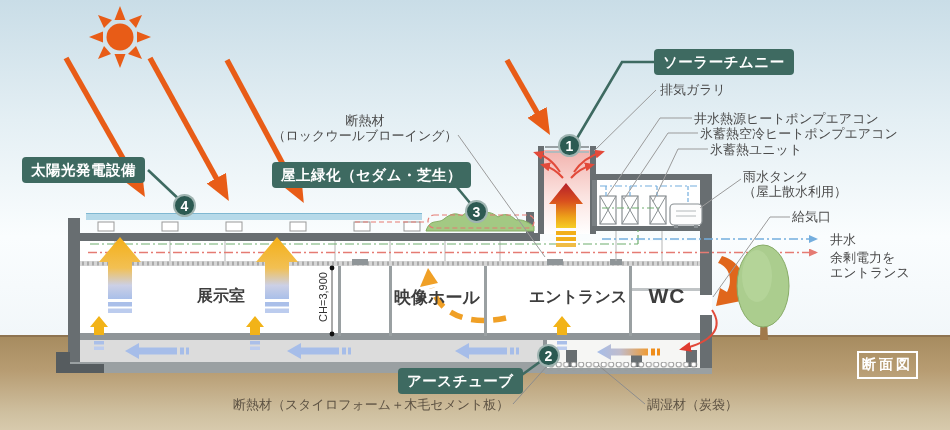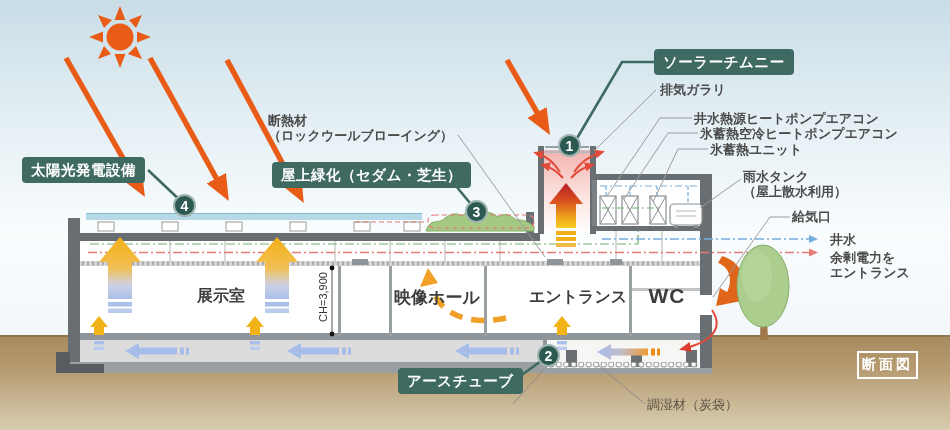--- a/index.html
+++ b/index.html
@@ -13,21 +13,21 @@
     background:linear-gradient(180deg,#a78c60 0%,#b79c72 35%,#cfc0a0 80%,#d8cbae 100%);
     border-top:2px solid #8e7451;
   }
   svg{position:absolute;left:0;top:0;}
   .label-box{
     position:absolute;background:#3e6a61;color:#fff;font-weight:bold;
     font-size:14.5px;line-height:1;padding:6px 9px 5px;border-radius:4px;
     white-space:nowrap;letter-spacing:.5px;
   }
   .plain-label{
-    position:absolute;color:#4b4b4b;font-size:13px;line-height:1.18;white-space:nowrap;font-weight:bold;
+    position:absolute;color:#4b4b4b;font-size:13px;line-height:1.18;white-space:nowrap;
   }
   .ground-label{
     position:absolute;color:#5d5243;font-size:13px;line-height:1.15;white-space:nowrap;
   }
   .marker{
     position:absolute;width:23px;height:23px;border-radius:50%;
     background:#2c5a52;border:2px solid rgba(255,255,255,.55);
     color:#fff;font-size:14px;font-weight:bold;
     display:flex;align-items:center;justify-content:center;box-sizing:border-box;
   }
@@ -336,39 +336,40 @@
   <div class="label-box" style="left:272px;top:162px">屋上緑化（セダム・芝生）</div>
   <div class="label-box" style="left:22px;top:157px">太陽光発電設備</div>
   <div class="label-box" style="left:398px;top:368px">アースチューブ</div>
   <div class="label-box" style="left:654px;top:49px">ソーラーチムニー</div>
 
   <div class="marker" style="left:558px;top:134px">1</div>
   <div class="marker" style="left:537px;top:344px">2</div>
   <div class="marker" style="left:465px;top:200px">3</div>
   <div class="marker" style="left:173px;top:194px">4</div>
 
-  <div class="plain-label" style="left:268px;top:113px;width:194px;">
+  <div class="plain-label" style="left:268px;top:113px;width:194px;text-align:center">
     <div>断熱材</div>
     <div>（ロックウールブローイング）</div>
   </div>
   <div class="plain-label" style="left:660px;top:82px">排気ガラリ</div>
   <div class="plain-label" style="left:694px;top:111px">井水熱源ヒートポンプエアコン</div>
   <div class="plain-label" style="left:700px;top:126px">氷蓄熱空冷ヒートポンプエアコン</div>
   <div class="plain-label" style="left:710px;top:142px">氷蓄熱ユニット</div>
   <div class="plain-label" style="left:743px;top:169px">
     <div>雨水タンク</div>
     <div>（屋上散水利用）</div>
   </div>
   <div class="plain-label" style="left:792px;top:209px">給気口</div>
   <div class="plain-label" style="left:830px;top:232px">井水</div>
   <div class="plain-label" style="left:830px;top:250px">
     <div>余剰電力を</div>
     <div>エントランス</div>
   </div>
 
+  <div class="ground-label" style="left:233px;top:398px">断熱材（スタイロフォーム＋木毛セメント板）</div>
   <div class="ground-label" style="left:647px;top:398px">調湿材（炭袋）</div>
 
   <div class="room-label" style="left:221px;top:296px;font-size:16px">展示室</div>
   <div class="room-label" style="left:437px;top:297px;font-size:17px">映像ホール</div>
   <div class="room-label" style="left:578px;top:297px;font-size:16px">エントランス</div>
   <div class="room-label" style="left:667px;top:296px;font-size:21px;letter-spacing:1px">WC</div>
   <div class="ch-label">CH=3,900</div>
 
   <div class="section-box">断面図</div>
 </div>

